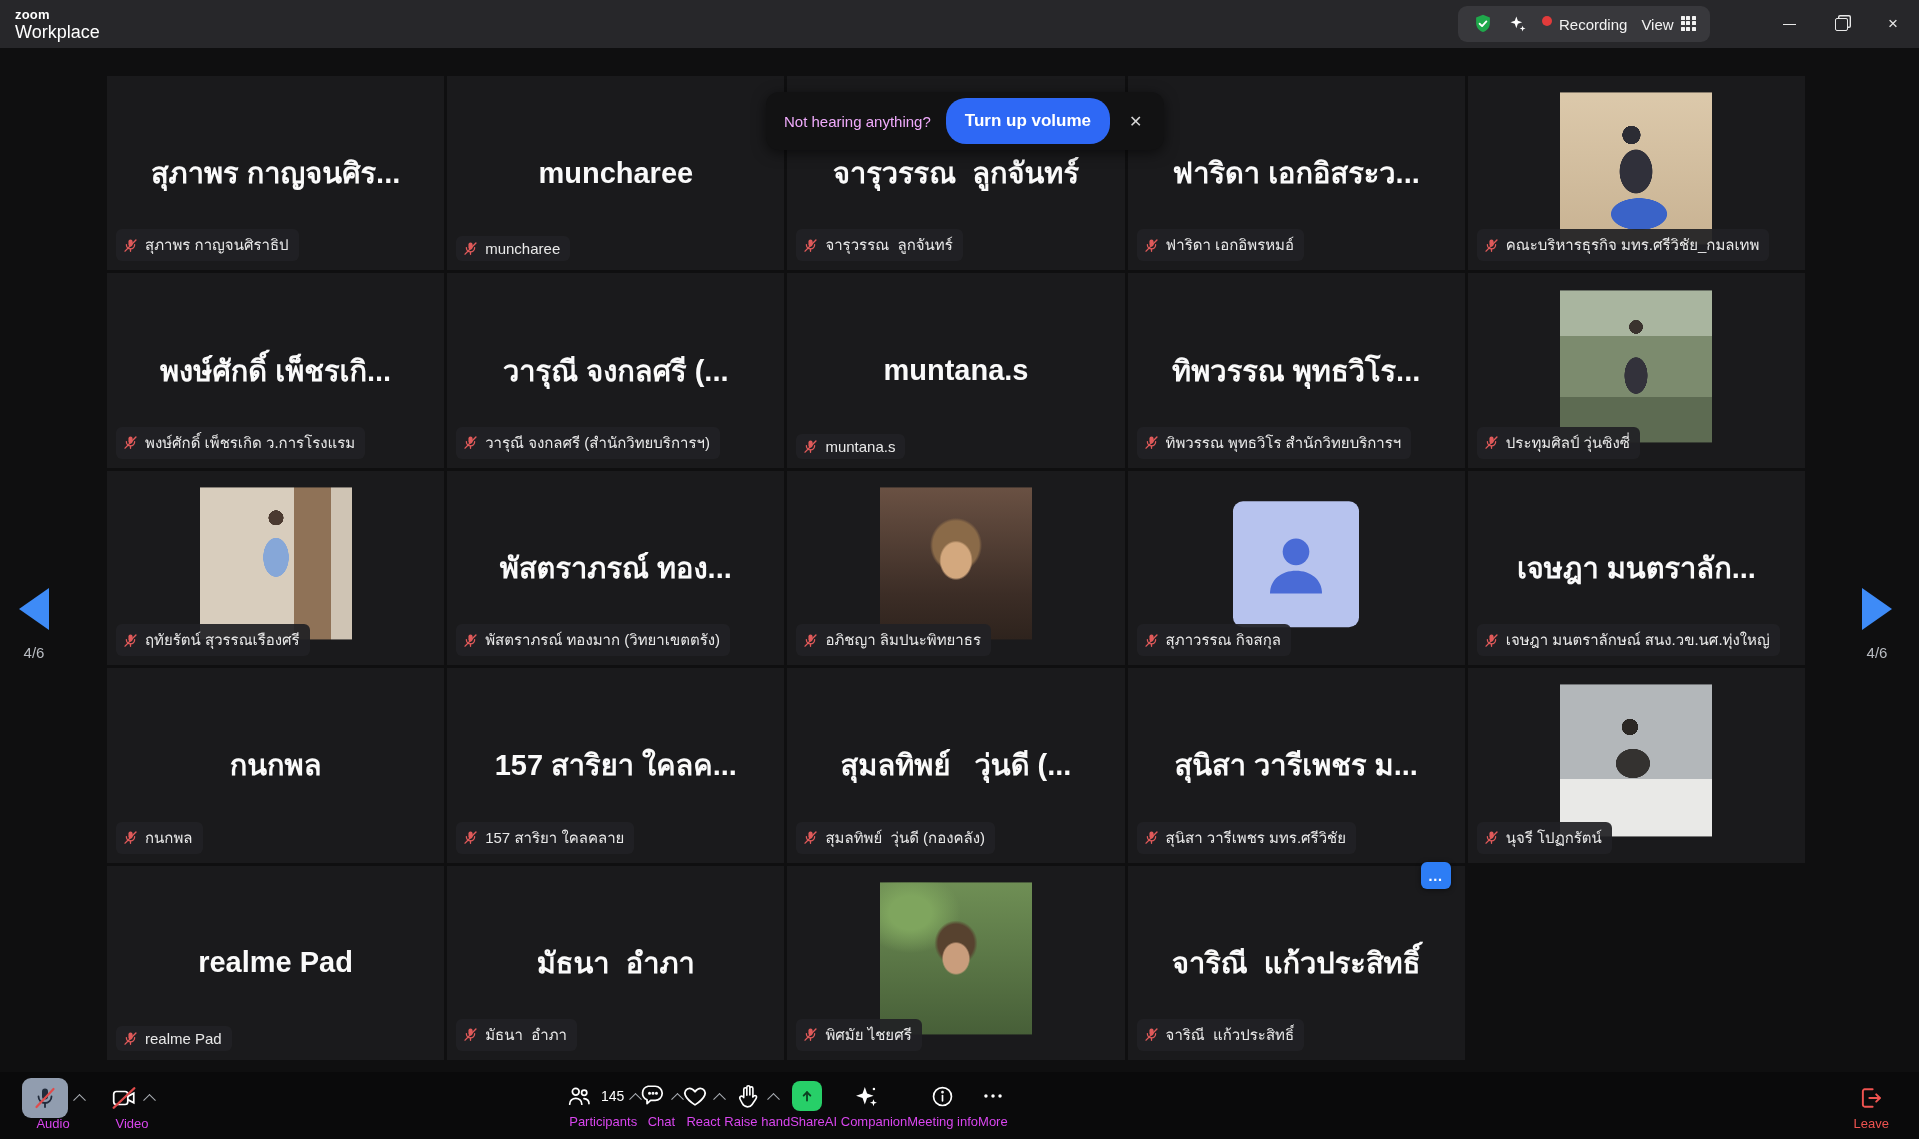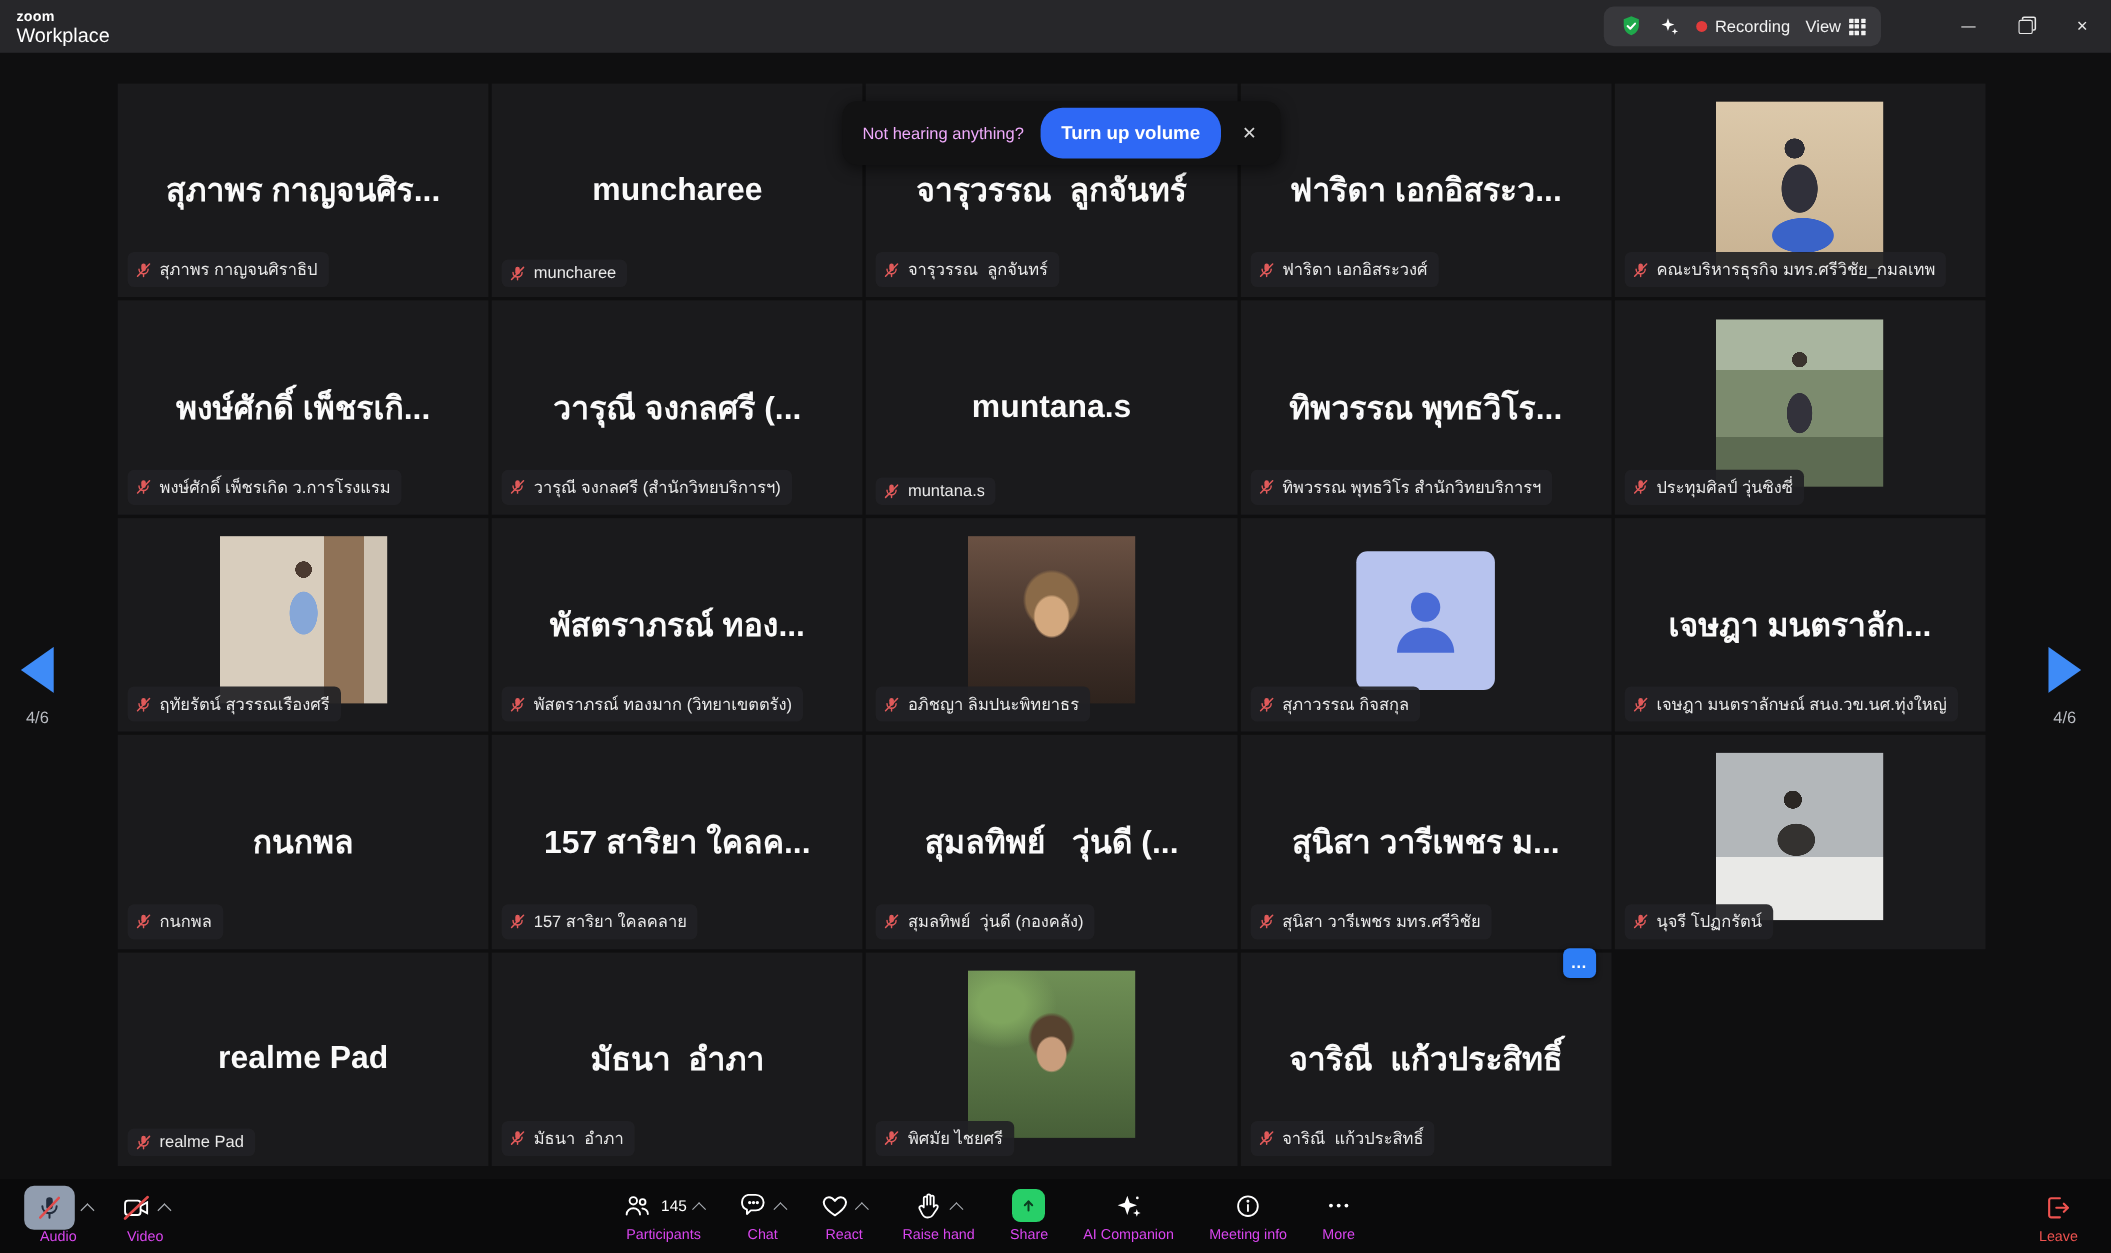--- a/index.html
+++ b/index.html
@@ -5,21 +5,21 @@
   html,body{margin:0;padding:0;width:1919px;height:1139px;overflow:hidden;background:#0f0f10;
     font-family:"Liberation Sans","DejaVu Sans",sans-serif;-webkit-font-smoothing:antialiased;color:#fff;}
   
   .titlebar{position:absolute;top:0;left:0;right:0;height:48px;background:#27272a;display:flex;align-items:center;}
   .logo{margin-left:15px;line-height:1;}
   .logo .z{font-size:13px;font-weight:700;letter-spacing:.2px;}
   .logo .w{font-size:18px;font-weight:400;margin-top:2px;}
   .tb-pill{position:absolute;left:1458px;top:6px;height:36px;background:#38383c;border-radius:9px;
     display:flex;align-items:center;gap:14px;padding:0 14px;}
   .rec-dot{width:10px;height:10px;border-radius:50%;background:#e23b3b;}
-  .rec-wrap,.view-wrap{display:flex;align-items:center;gap:7px;font-size:15px;color:#f2f2f2;}
+  .rec-wrap,.view-wrap{display:flex;gap:7px;font-size:15px;color:#f2f2f2;}
   .grid-icon{display:grid;grid-template-columns:repeat(3,4px);grid-template-rows:repeat(3,4px);gap:1.5px;}
   .grid-icon i{background:#f2f2f2;border-radius:.5px;}
   .win-controls{position:absolute;right:0;top:0;height:48px;display:flex;}
   .win-btn{width:52px;height:48px;display:flex;align-items:center;justify-content:center;cursor:pointer;}
   .win-min i{display:block;width:13px;border-top:1.6px solid #e8e8e8;}
   .win-restore i{display:block;width:11px;height:11px;border:1.4px solid #e8e8e8;border-radius:2px;box-shadow:3px -3px 0 -1.4px #27272a,3px -3px 0 0 #e8e8e8;}
   .win-close{font-size:17px;color:#e8e8e8;}
   
   .banner{position:absolute;left:766px;top:92px;height:58px;background:#121213;border-radius:13px;
     display:flex;align-items:center;gap:15px;padding:0 18px;z-index:50;box-shadow:0 3px 14px rgba(0,0,0,.55);}
@@ -78,21 +78,21 @@
   .tri-r{clip-path:polygon(0 0,0 100%,100% 50%);}
   .page-num{margin-top:14px;font-size:15px;color:#b9bcc2;}
   
   .toolbar{position:absolute;left:0;right:0;bottom:0;height:67px;background:#0a0a0b;display:flex;align-items:center;}
   .tb-item{display:flex;flex-direction:column;align-items:center;cursor:pointer;}
   .icon-row{height:34px;display:flex;align-items:center;gap:7px;}
   .tb-label{font-size:13px;color:#d946ef;margin-top:1px;white-space:nowrap;}
   .caret{width:8px;height:8px;border-right:1.6px solid #a9adb3;border-bottom:1.6px solid #a9adb3;
     transform:rotate(-135deg) translate(-2px,-2px);cursor:pointer;}
   .group-left{display:flex;gap:26px;margin-left:22px;}
-  .group-center{display:flex;gap:32px;position:absolute;left:566px;top:7px;}
+  .group-center{display:flex;position:absolute;left:566px;top:7px;}
   .audio-sq{width:46px;height:40px;background:rgba(164,178,198,.88);border-radius:9px;
     display:flex;align-items:center;justify-content:center;}
   .count{font-size:14px;color:#fff;margin-left:2px;}
   .share-sq{width:30px;height:30px;background:#27cf68;border-radius:8px;display:flex;align-items:center;justify-content:center;}
   .leave{margin-left:auto;margin-right:30px;}
   .leave .tb-label{color:#ef5350;}
   svg{display:block;}
 </style>
 </head>
 <body>
@@ -198,21 +198,21 @@
       <div class="tile">
     <div class="bigname">ฟาริดา เอกอิสระว...</div>
 
     <div class="nameplate">
       <svg width="15" height="15" viewBox="0 0 16 16">
             <rect x="5.8" y="1.6" width="4.4" height="7.6" rx="2.2" fill="#e05a5a"></rect>
             <path d="M3.6 7.2a4.4 4.4 0 0 0 8.8 0" fill="none" stroke="#e05a5a" stroke-width="1.4" stroke-linecap="round"></path>
             <line x1="8" y1="11.6" x2="8" y2="14.2" stroke="#e05a5a" stroke-width="1.4" stroke-linecap="round"></line>
             <line x1="2.2" y1="14" x2="13.8" y2="2.2" stroke="#e05a5a" stroke-width="1.5" stroke-linecap="round"></line>
           </svg>
-      <span class="nlabel">ฟาริดา เอกอิสระวงศ์</span>
+      <span class="nlabel">ฟาริดา เอกอิพรหมอ์</span>
     </div>
 
   </div>
       <div class="tile">
 
     <div class="thumb cartoon-boy-scooter">
       
     </div>
     <div class="nameplate">
       <svg width="15" height="15" viewBox="0 0 16 16">

